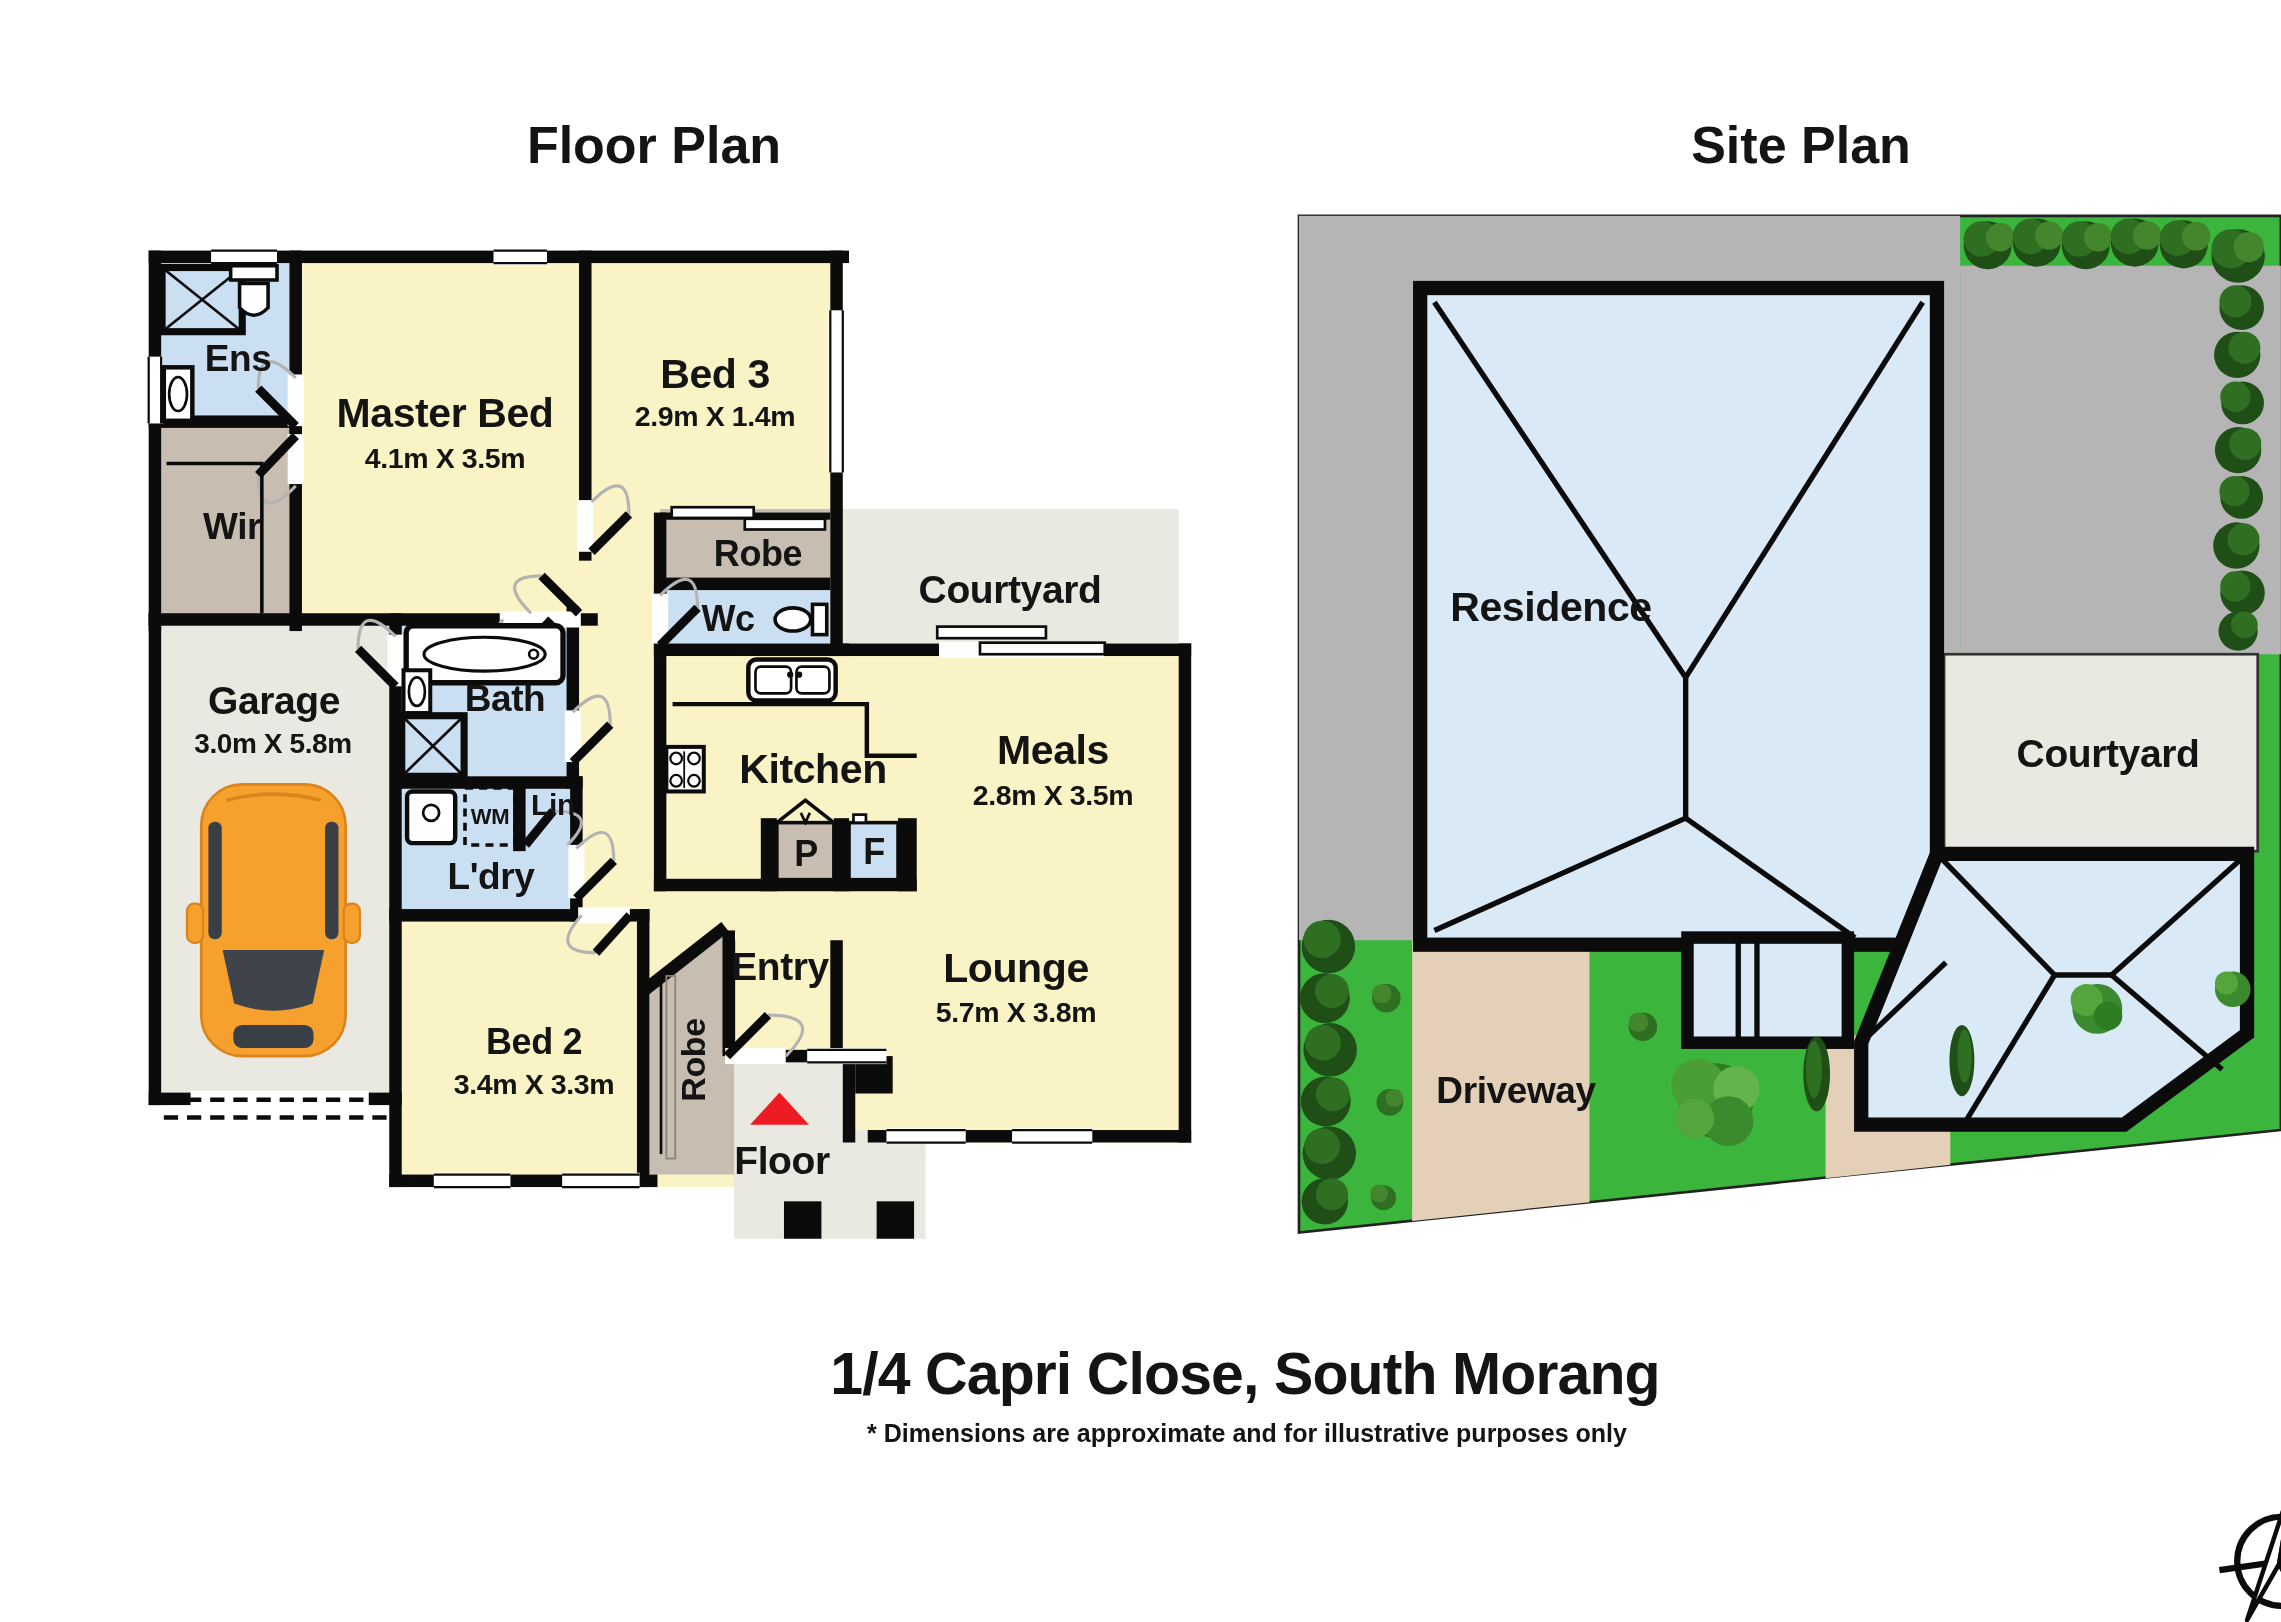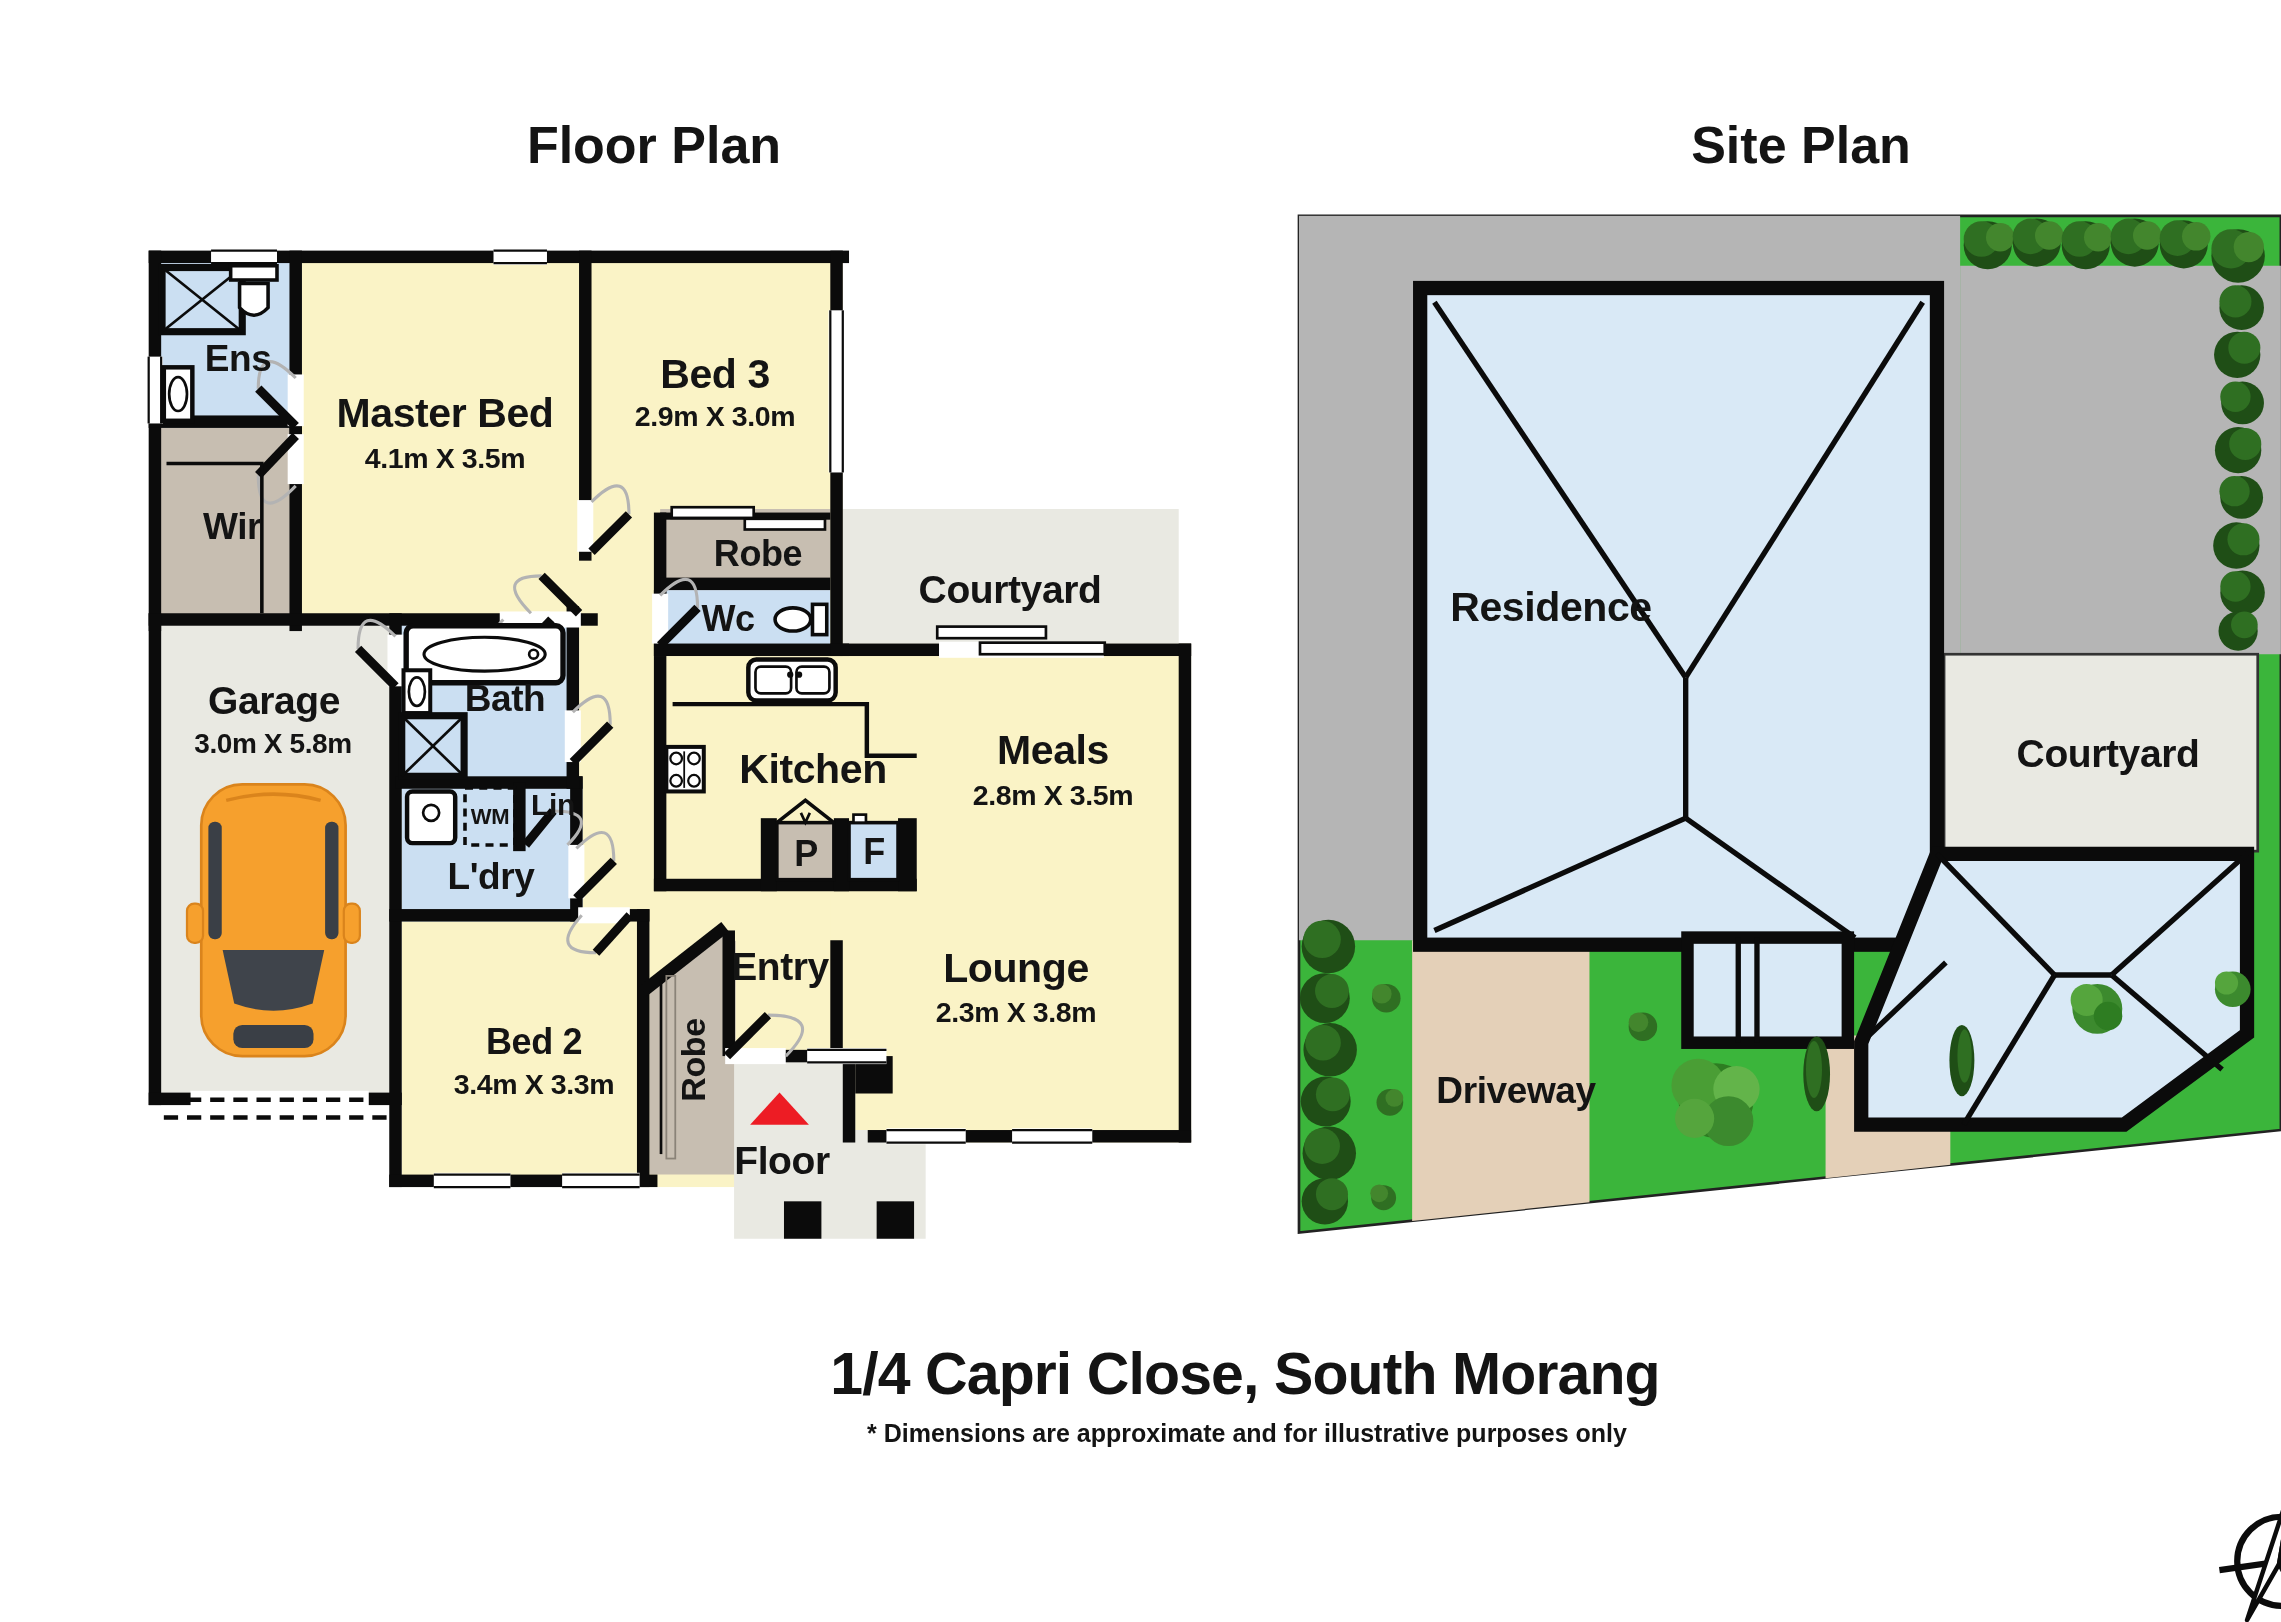--- a/index.html
+++ b/index.html
@@ -393,42 +393,42 @@
 </svg>
 
 <div>
   <div class="lbl hdr" style="left:606px;top:145px;">Floor Plan</div>
   <div class="lbl hdr" style="left:1753px;top:145px;">Site Plan</div>
 
   <div class="lbl" style="left:190px;top:358px;font-size:37px;">Ens</div>
   <div class="lbl" style="left:397px;top:413px;font-size:41px;">Master Bed</div>
   <div class="lbl dims" style="left:397px;top:458px;font-size:28.5px;">4.1m X 3.5m</div>
   <div class="lbl" style="left:667px;top:374px;font-size:41px;">Bed 3</div>
-  <div class="lbl dims" style="left:667px;top:416px;font-size:28.5px;">2.9m X 3.0m</div>
+  <div class="lbl dims" style="left:667px;top:416px;font-size:28.5px;">2.9m X 1.4m</div>
   <div class="lbl" style="left:184px;top:526px;font-size:37px;">Wir</div>
   <div class="lbl" style="left:226px;top:700px;font-size:39px;">Garage</div>
   <div class="lbl dims" style="left:225px;top:744px;font-size:28px;">3.0m X 5.8m</div>
   <div class="lbl" style="left:457px;top:698px;font-size:37px;">Bath</div>
   <div class="lbl" style="left:710px;top:554px;font-size:36px;">Robe</div>
   <div class="lbl" style="left:680px;top:619px;font-size:36px;">Wc</div>
   <div class="lbl" style="left:962px;top:589px;font-size:39px;">Courtyard</div>
   <div class="lbl" style="left:765px;top:769px;font-size:41px;">Kitchen</div>
   <div class="lbl" style="left:1005px;top:750px;font-size:41px;">Meals</div>
   <div class="lbl dims" style="left:1005px;top:795px;font-size:28.5px;">2.8m X 3.5m</div>
   <div class="lbl" style="left:442px;top:817px;font-size:22px;">WM</div>
   <div class="lbl" style="left:505px;top:805px;font-size:30px;">Lin</div>
   <div class="lbl" style="left:443px;top:876px;font-size:37px;">L'dry</div>
   <div class="lbl" style="left:758px;top:854px;font-size:36px;">P</div>
   <div class="lbl" style="left:826px;top:852px;font-size:36px;">F</div>
   <div class="lbl" style="left:486px;top:1042px;font-size:36px;">Bed 2</div>
   <div class="lbl dims" style="left:486px;top:1084px;font-size:28.5px;">3.4m X 3.3m</div>
   <div class="lbl" style="left:732px;top:966px;font-size:39px;">Entry</div>
   <div class="lbl rot" style="left:645px;top:1060px;font-size:34px;">Robe</div>
   <div class="lbl" style="left:968px;top:968px;font-size:41px;">Lounge</div>
-  <div class="lbl dims" style="left:968px;top:1012px;font-size:28.5px;">2.3m X 3.8m</div>
+  <div class="lbl dims" style="left:968px;top:1012px;font-size:28.5px;">5.7m X 3.8m</div>
   <div class="lbl" style="left:734px;top:1160px;font-size:39px;">Floor</div>
 
   <div class="lbl" style="left:1503px;top:607px;font-size:41px;">Residence</div>
   <div class="lbl" style="left:2060px;top:753px;font-size:39px;">Courtyard</div>
   <div class="lbl" style="left:1468px;top:1090px;font-size:37px;">Driveway</div>
   <div class="lbl" style="left:2253px;top:1466px;font-size:36px;">N</div>
 
   <div class="lbl addr" style="left:1197px;top:1374px;">1/4 Capri Close, South Morang</div>
   <div class="lbl disc" style="left:1199px;top:1433px;">* Dimensions are approximate and for illustrative purposes only</div>
 </div>

